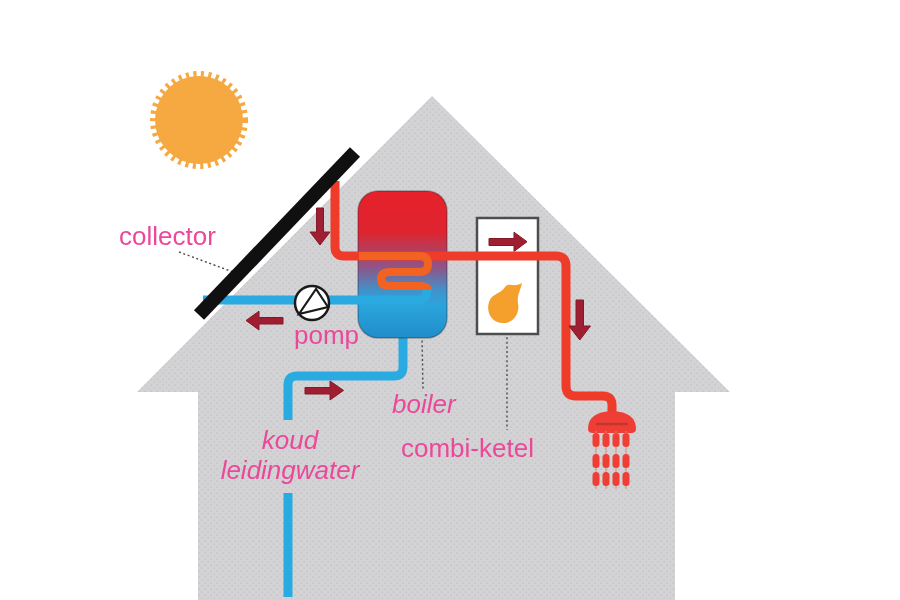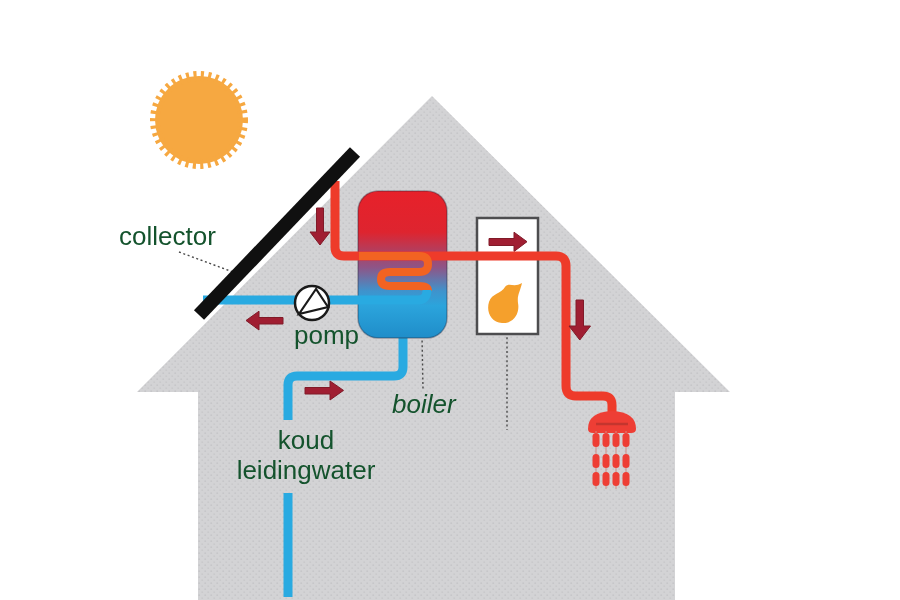--- a/index.html
+++ b/index.html
@@ -1,19 +1,19 @@
 <!DOCTYPE html>
 <html><head>
 <meta charset="utf-8">
 <style>
   html,body{margin:0;padding:0;background:#fff;}
   #stage{position:relative;width:900px;height:600px;background:#ffffff;overflow:hidden;
          font-family:"Liberation Sans", sans-serif;}
   #stage svg{position:absolute;left:0;top:0;}
-  .lbl{position:absolute;color:#14532d;font-size:26px;line-height:28px;white-space:nowrap;}
+  .lbl{position:absolute;color:#ec4899;font-size:26px;line-height:28px;white-space:nowrap;}
   .lbl-center{text-align:center;white-space:normal;}
 </style>
 </head>
 <body>
 
 <div id="stage">
   <svg width="900" height="600" viewBox="0 0 900 600">
     <defs>
       <pattern id="housedots" width="6" height="6" patternUnits="userSpaceOnUse">
         <rect width="6" height="6" fill="#d3d3d5"></rect>
@@ -91,17 +91,18 @@
         <rect x="602.5" y="472" width="7" height="14" rx="3.5" fill="#ee3e35"></rect>
         <rect x="612.5" y="472" width="7" height="14" rx="3.5" fill="#ee3e35"></rect>
         <rect x="622.5" y="472" width="7" height="14" rx="3.5" fill="#ee3e35"></rect>
       </g>
     </g>
   </svg>
 
   <div class="lbl" style="left:119px;top:222px;">collector</div>
   <div class="lbl" style="left:294px;top:321px;">pomp</div>
   <div class="lbl" style="left:392px;top:390px;font-style:italic;">boiler</div>
-  <div class="lbl lbl-center" style="left:221px;top:425px;width:170px;line-height:30px;">
+  <div class="lbl" style="left:401px;top:434px;">combi-ketel</div>
+  <div class="lbl lbl-center" style="left:205px;top:425px;width:170px;line-height:30px;font-style:italic;">
     <div>koud</div>
     <div>leidingwater</div>
   </div>
 </div>
 
 </body></html>

